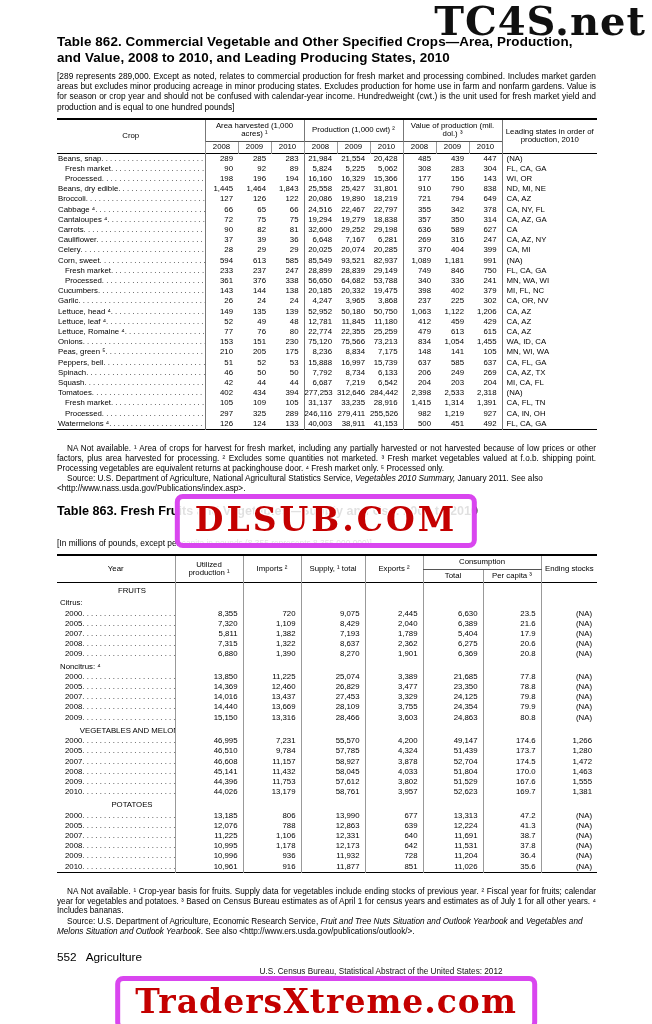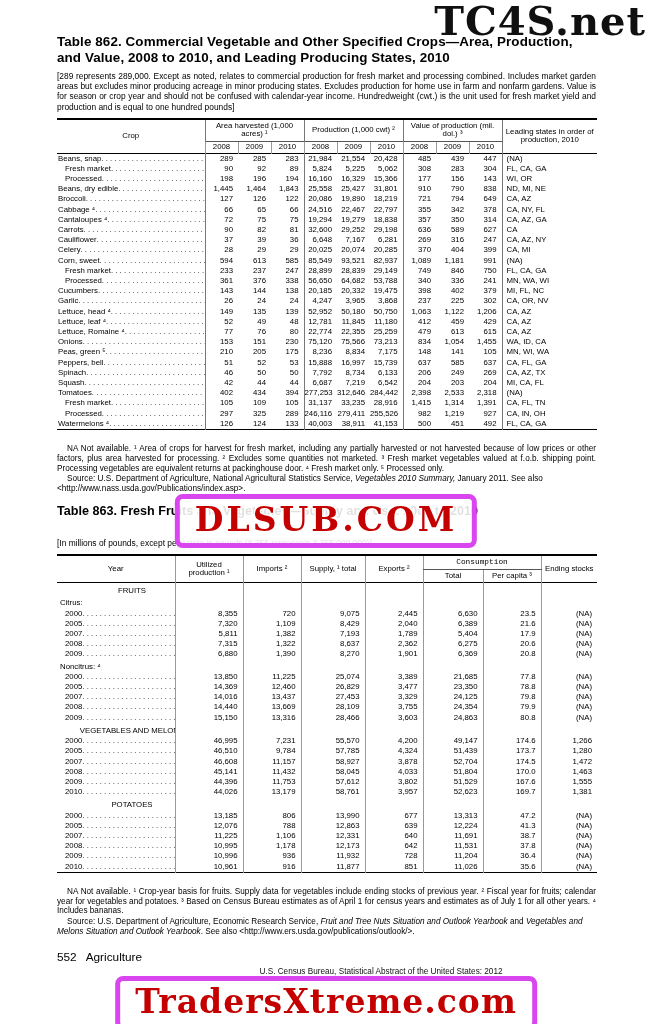--- a/index.html
+++ b/index.html
@@ -28,21 +28,21 @@
   .dots{flex:1;overflow:hidden;white-space:nowrap;color:#000;}
   .dots::after{content:" . . . . . . . . . . . . . . . . . . . . . . . . . . . . . . . . . . . .";}
 
   .footnotes{font-size:8.2px;line-height:9.8px;margin-top:14px;text-align:justify;text-indent:10px;}
   .source{font-size:8.2px;line-height:9.8px;margin-top:1px;text-indent:10px;}
   .source i{font-style:italic;}
 
   
   .t863 thead th{padding:2px 2px;}
   .t863 th.vb,.t863 td.vb{border-left:1px solid #999;}
-  .t863 th.consump{border-bottom:1px solid #555;font-family:Liberation Mono, monospace;}
+  .t863 th.consump{border-bottom:1px solid #555;}
   td.sec{text-align:left;}
   .seclab{display:inline-block;min-width:150px;text-align:center;padding-top:3px;}
   td.sub{padding-left:3px;padding-top:2px;}
   .yearcell .cn{padding-left:8px;}
 
   .page-footer{margin-top:13px;font-size:11.8px;}
   .page-footer .gap{display:inline-block;width:9px;}
   .credit{position:absolute;top:967px;left:110px;right:0;text-align:center;font-size:8.2px;color:#111;}
 
   

